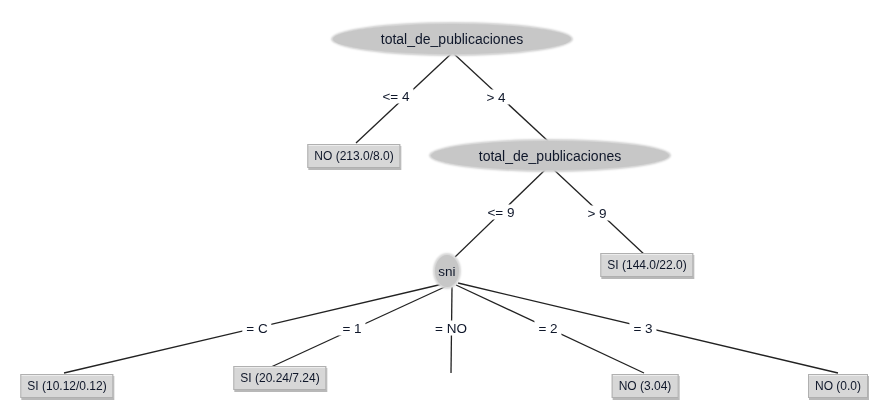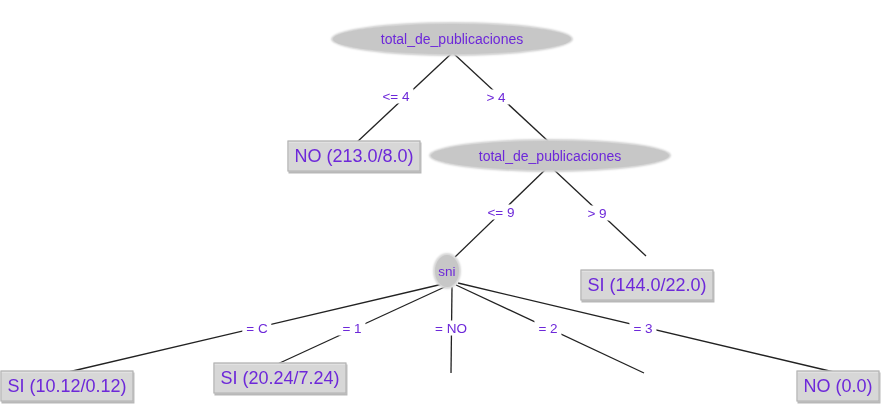--- a/index.html
+++ b/index.html
@@ -3,21 +3,21 @@
 <meta charset="utf-8">
 <style>
   html, body { margin: 0; padding: 0; background: #fff; }
   #canvas {
     position: relative;
     width: 884px;
     height: 414px;
     background: var(--background, #ffffff);
     font-family: "Liberation Sans", sans-serif;
     overflow: hidden;
-    color: #6d28d9;
+    color: #0f172a;
   }
   #edges-svg { position: absolute; left: 0; top: 0; }
   #edges-svg line { stroke: var(--edge-line, #222222); stroke-width: 1.3; }
   .node {
     position: absolute;
     display: flex;
     align-items: center;
     justify-content: center;
     background: var(--node-fill, #c7c7c7);
     font-size: 14px;
@@ -25,21 +25,21 @@
   }
   .ellipse { border-radius: 50%; box-shadow: 0 0 2px 2px #d2d2d2; }
   .circle  { border-radius: 50%; font-size: 13.5px; box-shadow: 0 0 2px 2px #d8d8d8; }
   .leaf {
     position: absolute;
     transform: translate(-50%, -50%);
     background: var(--leaf-fill, #d7d7d7);
     border: 1px solid #b0b0b0;
     box-shadow: inset 0 1px 0 #ececec, 1px 2px 0 rgba(125,125,125,0.55);
     padding: 4px 6px;
-    font-size: 18px;
+    font-size: 12px;
     white-space: nowrap;
   }
   .edge-label {
     position: absolute;
     transform: translate(-50%, -50%);
     background: var(--background, #ffffff);
     padding: 0 4px;
     font-size: 13.5px;
     white-space: nowrap;
   }
@@ -62,27 +62,28 @@
   </svg>
 
   <div class="node ellipse" style="left:333px; top:24px; width:238px; height:30px;">total_de_publicaciones</div>
 
   <div class="node ellipse" style="left:431px; top:141px; width:238px; height:29px;">total_de_publicaciones</div>
 
   <div class="node circle" style="left:435px; top:255px; width:24px; height:32px;">sni</div>
 
   <div class="leaf" style="left:354px; top:156px;">NO (213.0/8.0)</div>
 
-  <div class="leaf" style="left:647px; top:285px;">SI (144.0/22.0)</div>
+  <div class="leaf" style="left:647px; top:265px;">SI (144.0/22.0)</div>
 
   <div class="leaf" style="left:67px; top:386px;">SI (10.12/0.12)</div>
 
   <div class="leaf" style="left:260px; top:378px;margin-left:20px;">SI (20.24/7.24)</div>
 
 
+  <div class="leaf" style="left:645px; top:386px;">NO (3.04)</div>
 
   <div class="leaf" style="left:838px; top:386px;">NO (0.0)</div>
 
   <div class="edge-label" style="left:396px; top:96px;">&lt;= 4</div>
 
   <div class="edge-label" style="left:496px; top:97px;">&gt; 4</div>
 
   <div class="edge-label" style="left:501px; top:212px;">&lt;= 9</div>
 
   <div class="edge-label" style="left:597px; top:213px;">&gt; 9</div>

